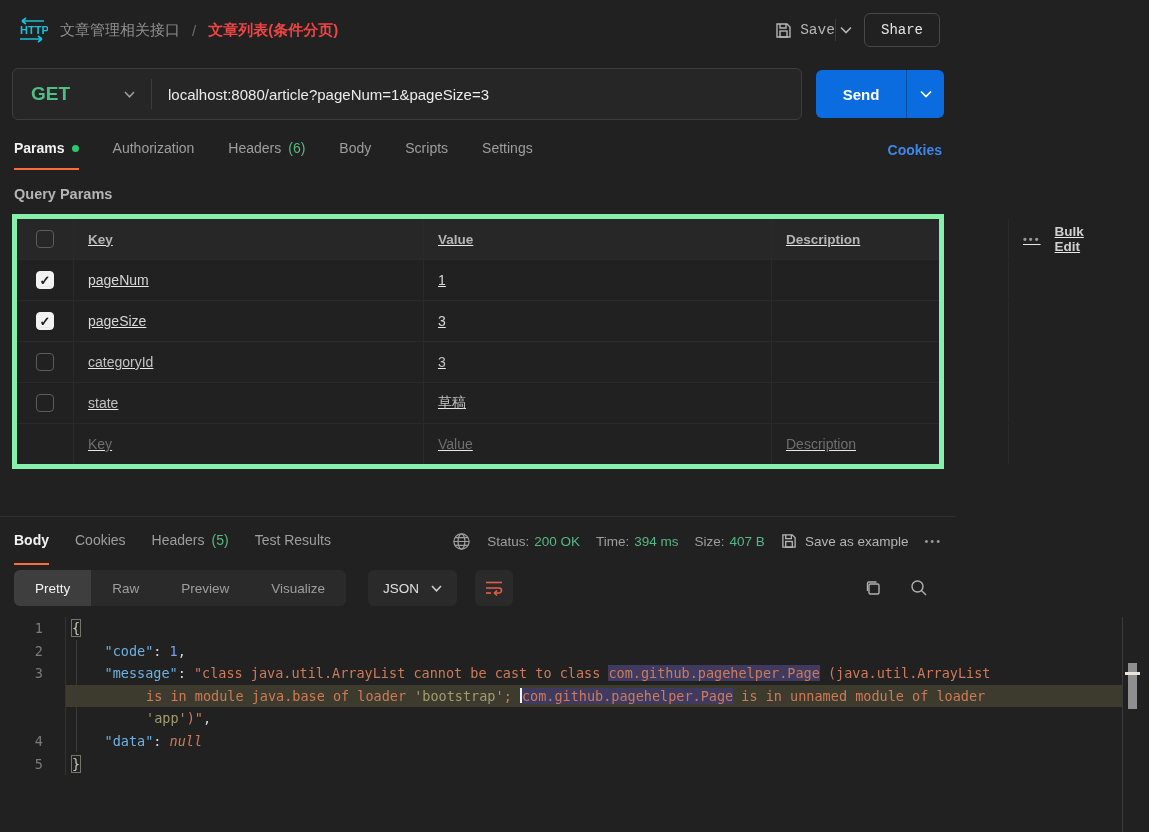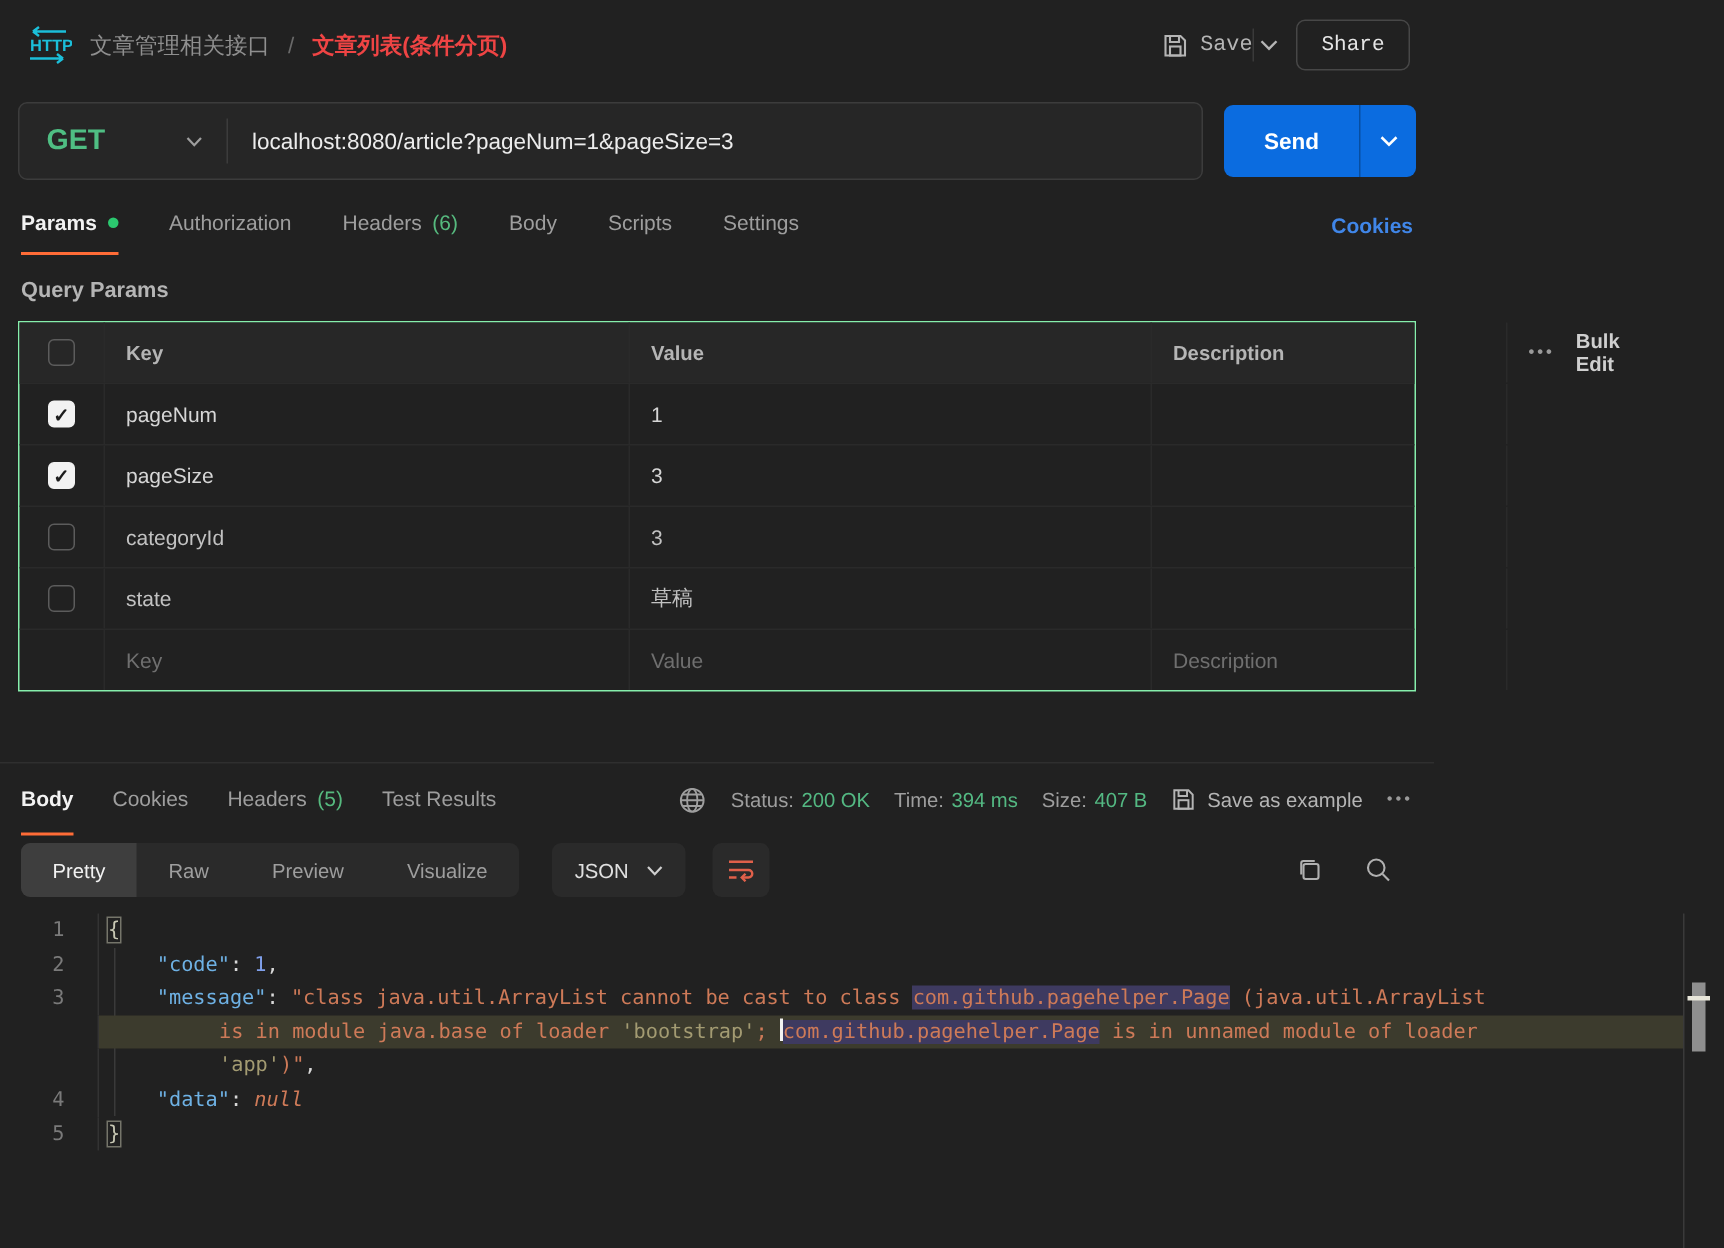--- a/index.html
+++ b/index.html
@@ -37,21 +37,21 @@
   
   .req-tabs { margin:10px 14px 0; height:40px; display:flex; align-items:stretch; gap:34px; font-size:14px; }
   .tab { display:flex; align-items:center; gap:7px; color:#9e9e9e; cursor:pointer; border-bottom:2px solid transparent; padding-bottom:2px; }
   .tab.active { color:#f2f2f2; font-weight:600; border-bottom-color:var(--accent,#FF6C37); }
   .tab .count { color:var(--count-green,#56B97E); }
   .tab .dot { width:7px; height:7px; border-radius:50%; background:var(--dot-green,#2BC86F); }
   .cookies-link { margin-left:auto; align-self:center; color:var(--link-blue,#4086E8); font-weight:700; font-size:14px; cursor:pointer; }
 
   
   .qp-title { margin:16px 0 0 14px; color:#b5b5b5; font-weight:700; font-size:14.5px; }
-  .qp-table { margin:12px 12px 0; border:1px solid #86efac; font-size:14px; }
+  .qp-table { margin:12px 12px 0; border:5px solid #86efac; font-size:14px;text-decoration:underline; }
   .qp-hrow, .qp-row { display:grid; grid-template-columns:56px 350px 348px 237px 1fr; }
   .qp-hrow { height:40px; background:#272727; color:#b5b5b5; font-weight:700; font-size:13.5px; }
   .qp-row { height:41px; border-top:1px solid #2a2a2a; }
   .cell { display:flex; align-items:center; padding-left:14px; border-left:1px solid #2a2a2a; overflow:hidden; }
   .cell:first-child { border-left:none; justify-content:center; padding-left:0; }
   .qp-row .cell { color:#d6d6d6; }
   .qp-row.dim .cell { color:#c2c2c2; }
   .qp-row.placeholder .cell { color:#6f6f6f; }
   .checkbox { width:18px; height:18px; border-radius:4px; border:1.5px solid #5c5c5c; display:flex; align-items:center; justify-content:center; cursor:pointer; }
   .checkbox.checked { background:#f2f2f2; border-color:#f2f2f2; color:#1c1c1c; font-size:13px; font-weight:700; }

